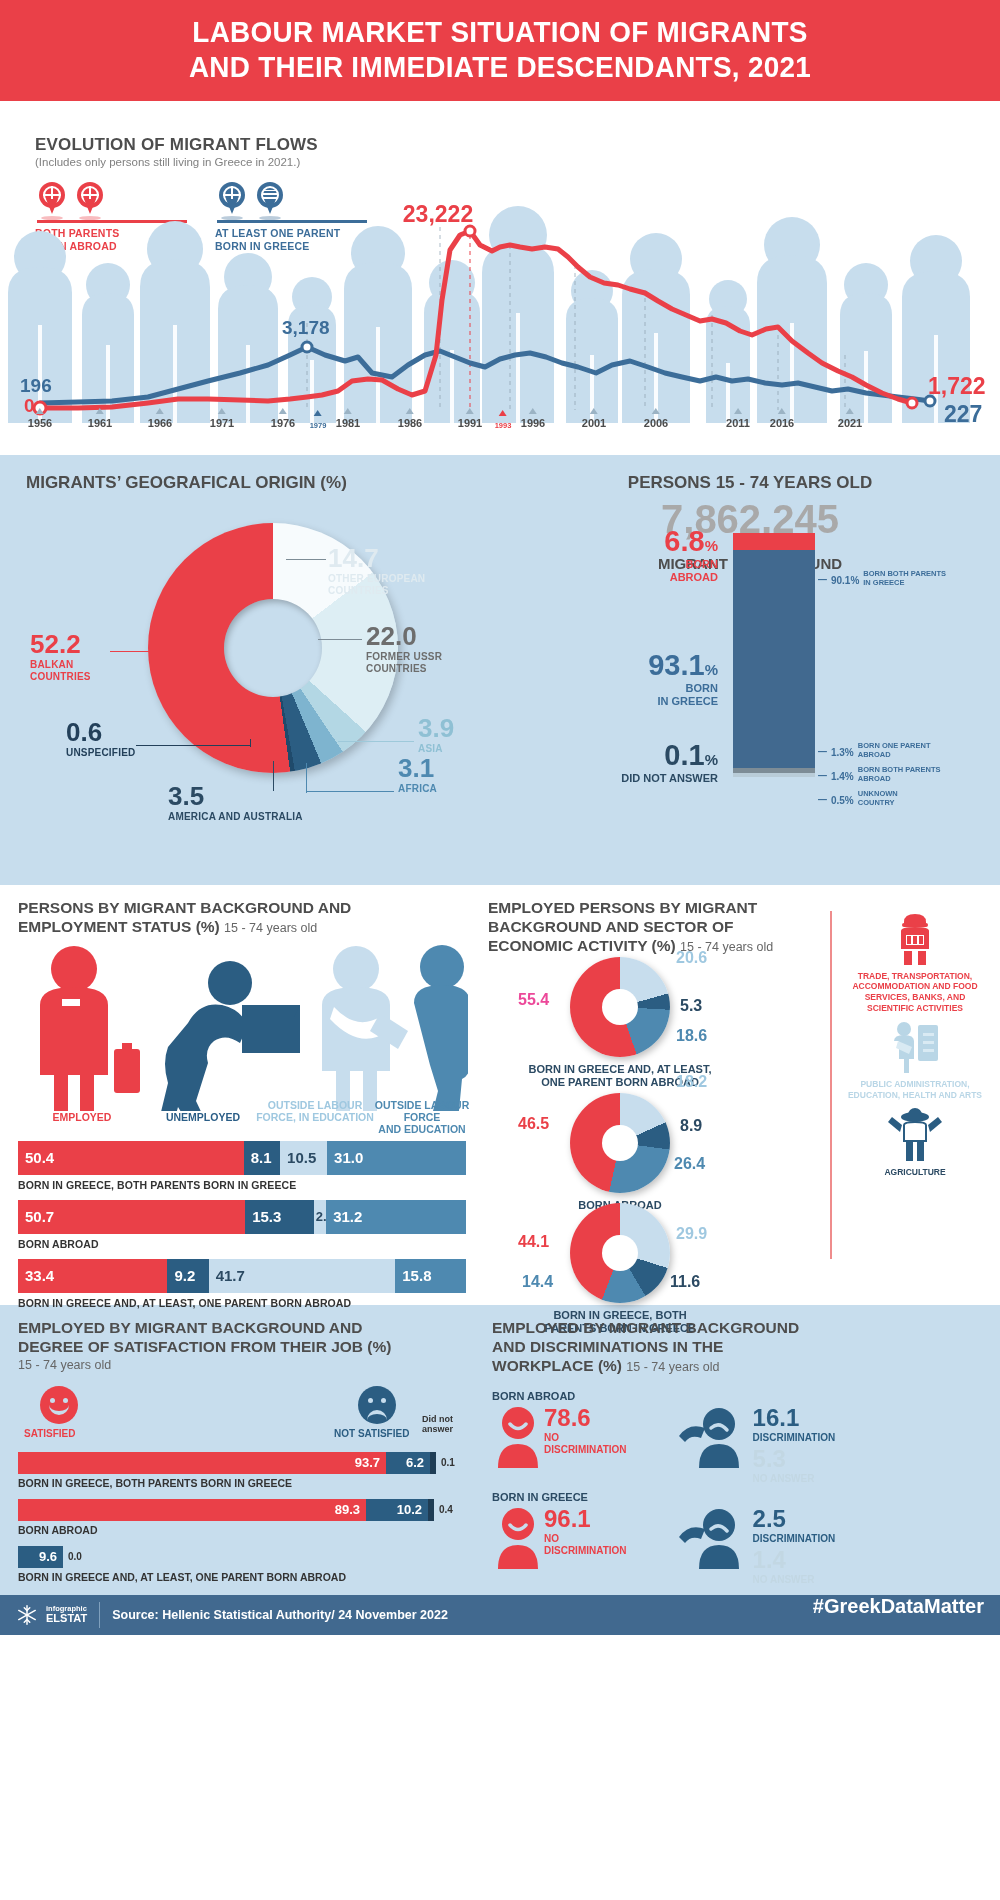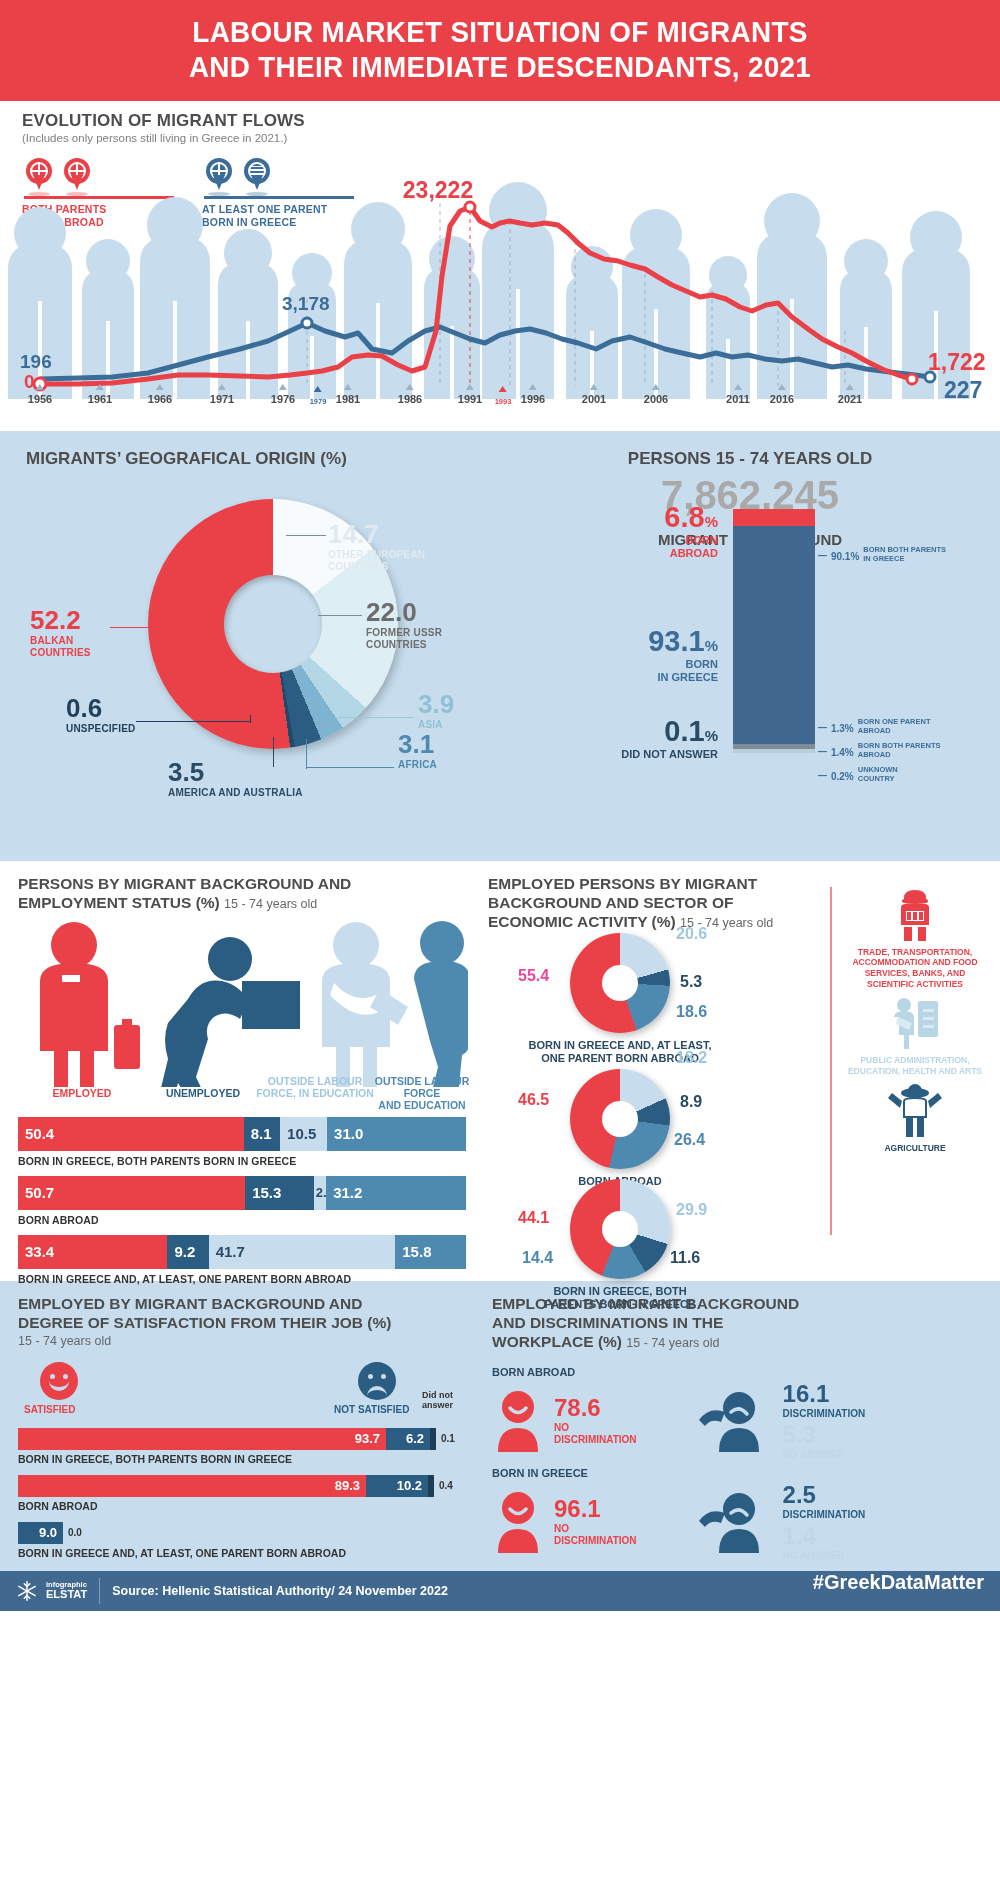--- a/index.html
+++ b/index.html
@@ -17,21 +17,21 @@
     background:#ea4048; color:#fff; text-align:center;
     padding:14px 0 16px 0;
   }
   .header h1 {
     font-size:30px; font-weight:bold; letter-spacing:0.3px;
     line-height:1.18; font-stretch:condensed;
     transform:scaleX(0.93); transform-origin:center;
   }
 
   
-  .sec-evolution { position:relative; height:330px; background:#fff; padding:10px 18px 0 22px; }
+  .sec-evolution { position:relative; height:330px; background:#fff; padding:10px 18px 0 35px;margin-top:24px; }
   .sec-title { font-size:17px; font-weight:bold; color:#4d4d4d; letter-spacing:0.2px; }
   .sec-sub   { font-size:11.5px; color:#808080; margin-top:1px; }
 
   .legend-row { display:flex; margin-top:14px; gap:0px; }
   .legend-block { width:160px; }
   .legend-pins { display:flex; gap:12px; padding-left:4px; }
   .pin { width:26px; height:34px; position:relative; }
   .pin .head {
     width:26px; height:26px; border-radius:50%;
     position:absolute; top:0; left:0;
@@ -162,21 +162,21 @@
   .satbar .s { display:flex; align-items:center; justify-content:flex-end; color:#fff; font-size:13px; font-weight:bold; padding-right:6px; }
   .satbar .tiny { font-size:10px; font-weight:bold; color:#333; margin-left:5px; align-self:center; }
   .satcap { font-size:10.5px; font-weight:bold; color:#333; margin:3px 0 10px 0; }
   .face { width:38px;height:38px;border-radius:50%; position:relative; }
   .face.red{background:#ea4048;} .face.blue{background:#2b5d82;}
   .face .eye{position:absolute;width:5px;height:5px;border-radius:50%;background:#c7dded;top:12px;}
   .face .eye.l{left:10px;} .face .eye.r{right:10px;}
   .face .mouth{position:absolute;left:9px;top:19px;width:20px;height:10px;border-bottom:4px solid #c7dded;border-radius:0 0 40px 40px;}
   .face.blue .mouth{top:24px;border-bottom:none;border-top:4px solid #c7dded;border-radius:40px 40px 0 0;}
 
-  .dis-row { display:flex; align-items:center; gap:10px; margin-top:4px; }
+  .dis-row { display:flex; align-items:flex-start; margin-top:4px; }
   .dis-num { font-size:24px; font-weight:bold; line-height:1; }
   .dis-t   { font-size:10px; font-weight:bold; line-height:1.2; margin-top:2px; }
   .grp-cap { font-size:11px; font-weight:bold; color:#2b4a63; margin-top:2px; }
 
   
   .footer { background:#41698f; height:40px; display:flex; justify-content:space-between; padding:0 16px; }
   .foot-left { display:flex; align-items:center; gap:8px; color:#fff; }
   .foot-src { font-size:12.5px; font-weight:bold; }
   .foot-logo { font-size:7.5px; line-height:1.05; font-weight:bold; }
   .foot-logo b { font-size:11px; display:block; }
@@ -447,21 +447,21 @@
       </div>
 
       <div class="sm-cal" style="left:300px; top:292px;">
         <span style="color:#3c6d99;">–</span>
         <span class="v"><span>1.4</span><span>%</span></span>
         <span class="d"><span>BORN BOTH PARENTS</span><br><span>ABROAD</span></span>
       </div>
 
       <div class="sm-cal" style="left:300px; top:316px;">
         <span style="color:#3c6d99;">–</span>
-        <span class="v"><span>0.2</span><span>%</span></span>
+        <span class="v"><span>0.5</span><span>%</span></span>
         <span class="d"><span>UNKNOWN</span><br><span>COUNTRY</span></span>
       </div>
     </div>
   </div>
 
   <div class="sec3">
 
     <div class="s3-left">
       <div class="h2">
         <span>PERSONS BY MIGRANT BACKGROUND AND</span><br>
@@ -690,21 +690,21 @@
 
         <div class="satbar">
           <div class="s" style="width:348px; background:#ea4048;">89.3</div>
           <div class="s" style="width:62px; background:#2b5d82;">10.2</div>
           <div class="s" style="width:5px; background:#1f3d55;"></div>
           <div class="tiny">0.4</div>
         </div>
         <div class="satcap">BORN ABROAD</div>
 
         <div class="satbar">
-          <div class="s" style="width:45px; background:#2b5d82;">9.0</div>
+          <div class="s" style="width:45px; background:#2b5d82;">9.6</div>
           <div class="tiny">0.0</div>
         </div>
         <div class="satcap">BORN IN GREECE AND, AT LEAST, ONE PARENT BORN ABROAD</div>
       </div>
     </div>
 
     <div class="s4-right">
       <div class="h2">
         <span>EMPLOYED BY MIGRANT BACKGROUND</span><br>
         <span>AND DISCRIMINATIONS IN THE</span><br>

